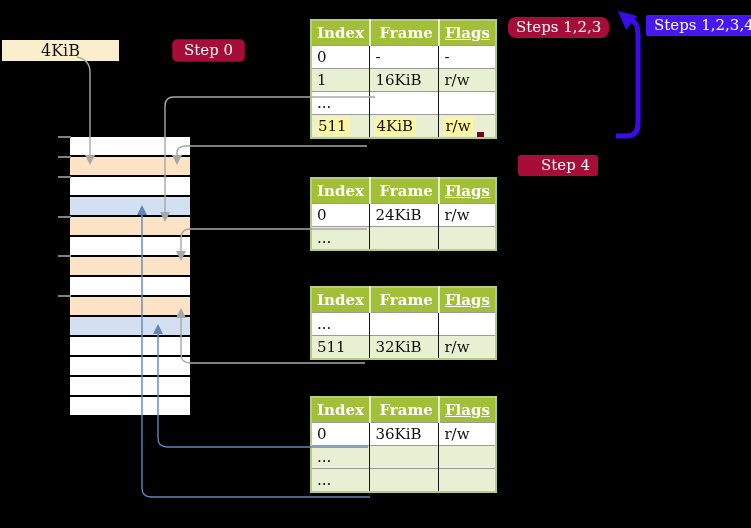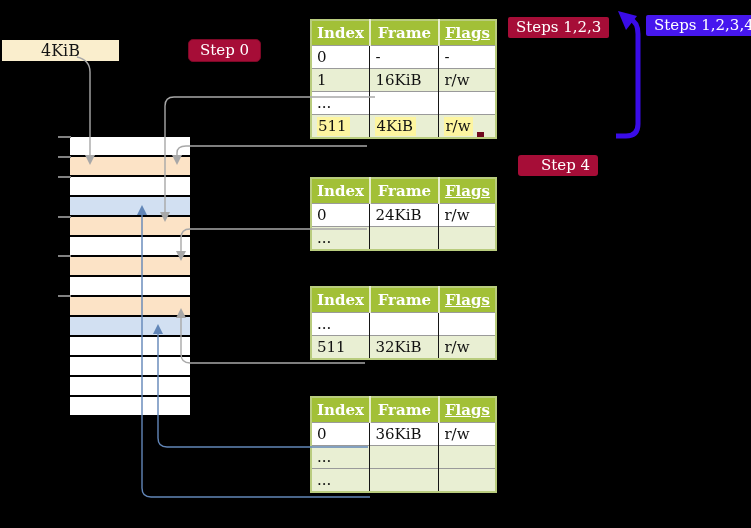--- a/index.html
+++ b/index.html
@@ -17,29 +17,29 @@
 
   
   .framelabel{position:absolute;left:2px;top:40px;width:117px;height:21px;
       background:#faeecd;color:#141414;font-size:16px;text-align:center;line-height:21px;}
 
   
   .badge{position:absolute;color:#fff;font-size:15px;line-height:18px;
          padding:1px 8px 2px 8px;white-space:nowrap;}
   .badge.red{background:#a60d37;}
   .badge.blue{background:#4617ee;}
-  #badge-step0{left:188px;top:39px;border-radius:5px;border:1px solid #7d0826;padding:1px 11px 2px;}
-  #badge-steps123{left:508px;top:17px;border-radius:2px;}
+  #badge-step0{left:172px;top:39px;border-radius:5px;border:1px solid #7d0826;padding:1px 11px 2px;}
+  #badge-steps123{left:508px;top:17px;border-radius:8px;}
   #badge-steps1234{left:646px;top:15px;border-radius:2px;}
   #badge-step4{left:518px;top:155px;border-radius:3px;padding-left:23px;}
 
   
   table.ptable{position:absolute;border-collapse:collapse;table-layout:fixed;
       border:2px solid #b9cc7e;font-size:15px;color:#111;}
-  table.ptable th{background:#a2c037;color:#ffffff;font-weight:bold;text-align:center;
+  table.ptable th{background:#a2c037;color:#ffffff;font-weight:bold;text-align:right;
       height:21px;padding:1px 5px 2px 5px;border-right:2px solid #e6edcc;font-size:15px;}
   table.ptable th:last-child{border-right:none;text-decoration:underline;}
   table.ptable td{background:#ffffff;height:20px;padding:1px 4px 1px 5px;
       border-right:1px solid #161616;border-top:1px solid #9a9a9a;vertical-align:middle;}
   table.ptable td:last-child{border-right:none;}
   table.ptable tr[data-shade="green"] td{background:#e9efd3;}
   .col-index{width:55px;} .col-frame{width:69px;} .col-flags{width:46px;}
   .hl{background:#fdf5a0;padding:0 3px 1px 1px;}
 
   

